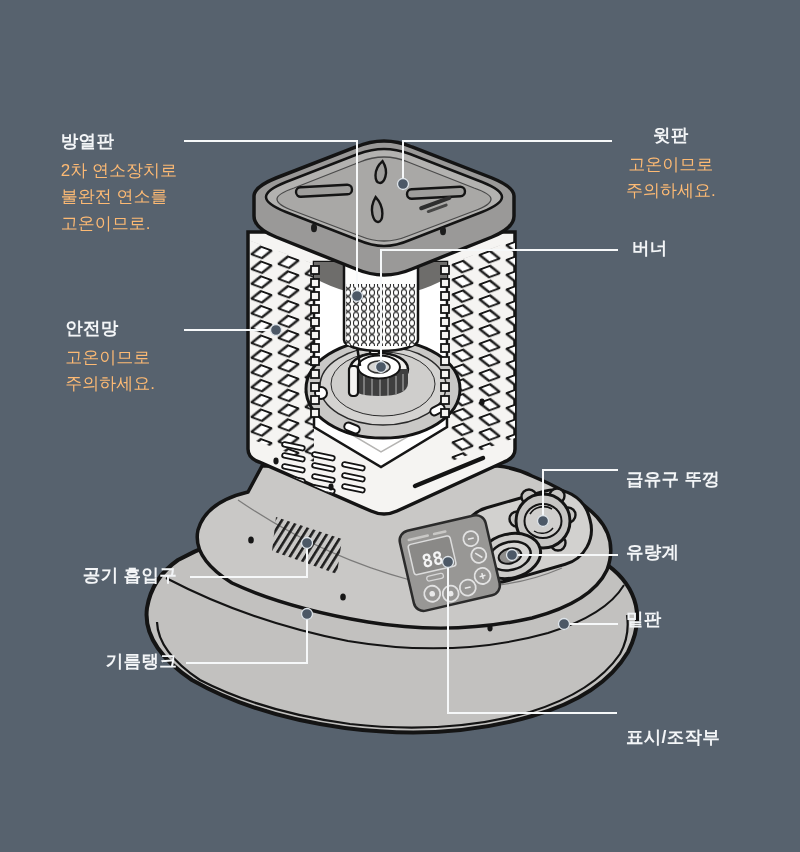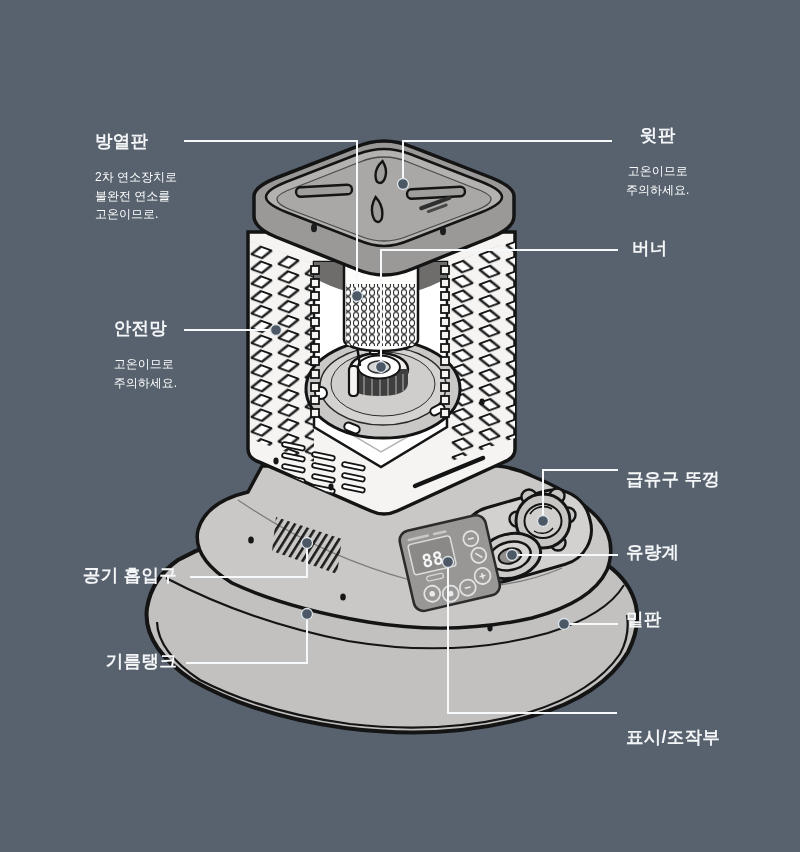--- a/index.html
+++ b/index.html
@@ -6,21 +6,21 @@
   .stage{
     position:relative;width:800px;height:852px;overflow:hidden;
     background:#57626e;
     font-family:"Liberation Sans","DejaVu Sans",sans-serif;
   }
   .art{position:absolute;left:0;top:0;}
   .lbl{position:absolute;color:#f3f5f7;}
   .lbl-l{}
   .lbl-r{text-align:center;}
   .lbl-title{font-size:17.5px;font-weight:bold;letter-spacing:.3px;line-height:1.2;}
-  .lbl-sub{margin-top:16px;font-size:12px;line-height:1.55;color:#ffffff;font-weight:normal;}
+  .lbl-sub{margin-top:6px;font-size:17px;line-height:1.55;color:#fdba74;font-weight:normal;}
 </style>
 </head>
 <body>
 
 <div class="stage">
 
 <svg class="art" width="800" height="852" viewBox="0 0 800 852">
   <defs>
     <pattern id="pvl" patternUnits="userSpaceOnUse" width="27" height="14.8">
       <path d="M3.5,13 L14,13 L23.5,2 L13,2 Z" fill="#ffffff" stroke="#161616" stroke-width="2" stroke-linejoin="round"></path>
@@ -258,21 +258,21 @@
 
 <div class="lbl lbl-l" style="right:623px;top:131px">
   <div class="lbl-title">방열판</div>
   <div class="lbl-sub">
     <div>2차 연소장치로</div>
     <div>불완전 연소를</div>
     <div>고온이므로.</div>
   </div>
 </div>
 
-<div class="lbl lbl-l" style="right:623px;top:318px">
+<div class="lbl lbl-l" style="right:645px;top:318px">
   <div class="lbl-title">안전망</div>
   <div class="lbl-sub">
     <div>고온이므로</div>
     <div>주의하세요.</div>
   </div>
 </div>
 
 <div class="lbl lbl-l" style="right:623px;top:565px">
   <div class="lbl-title">공기 흡입구</div>
 </div>

